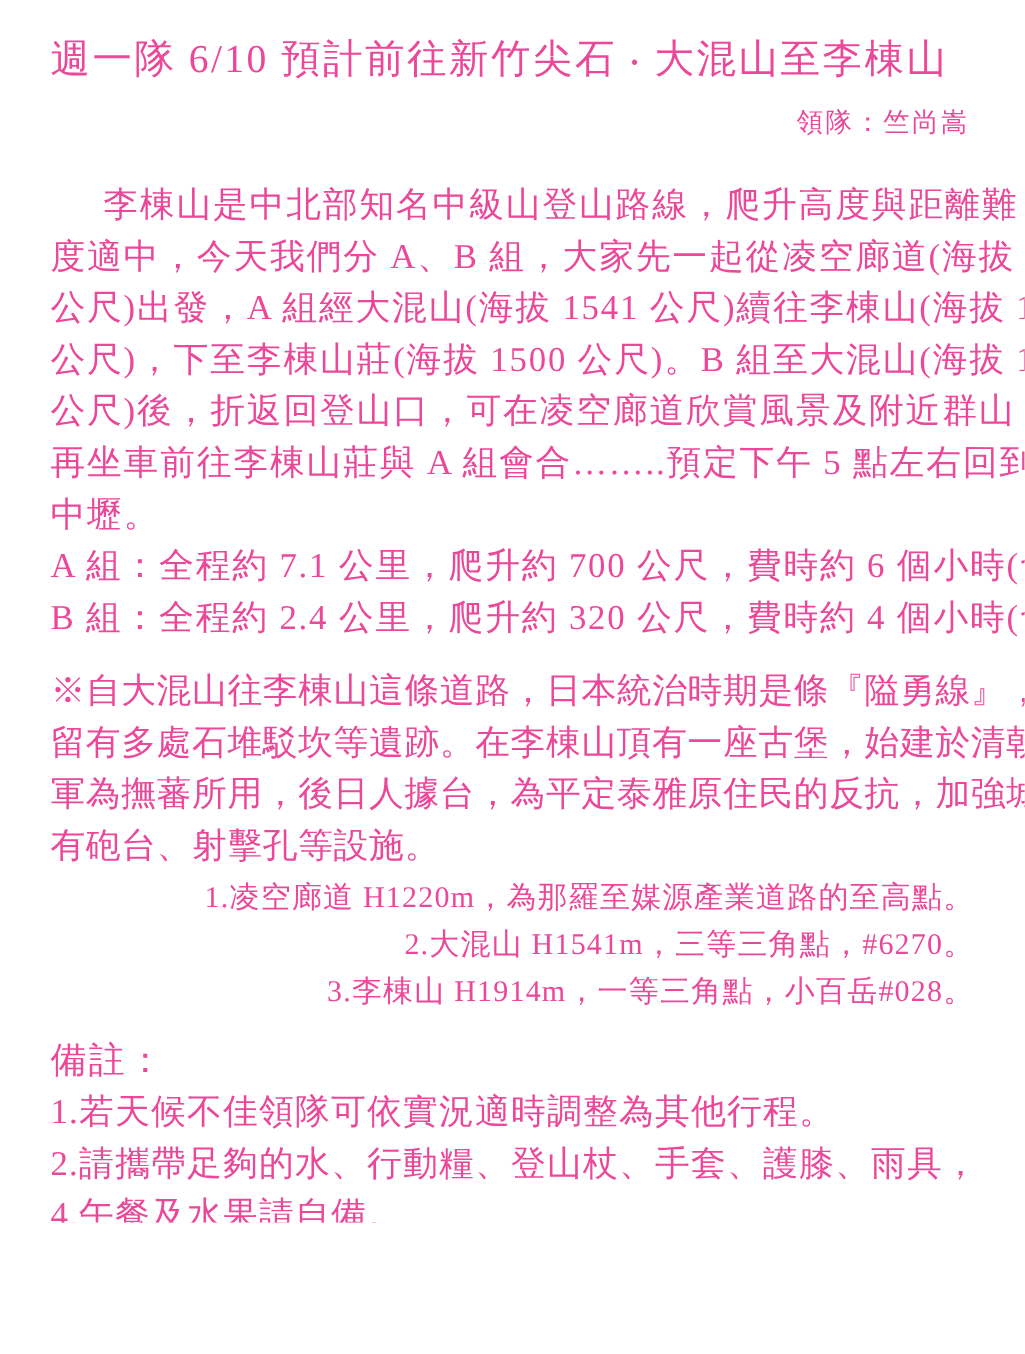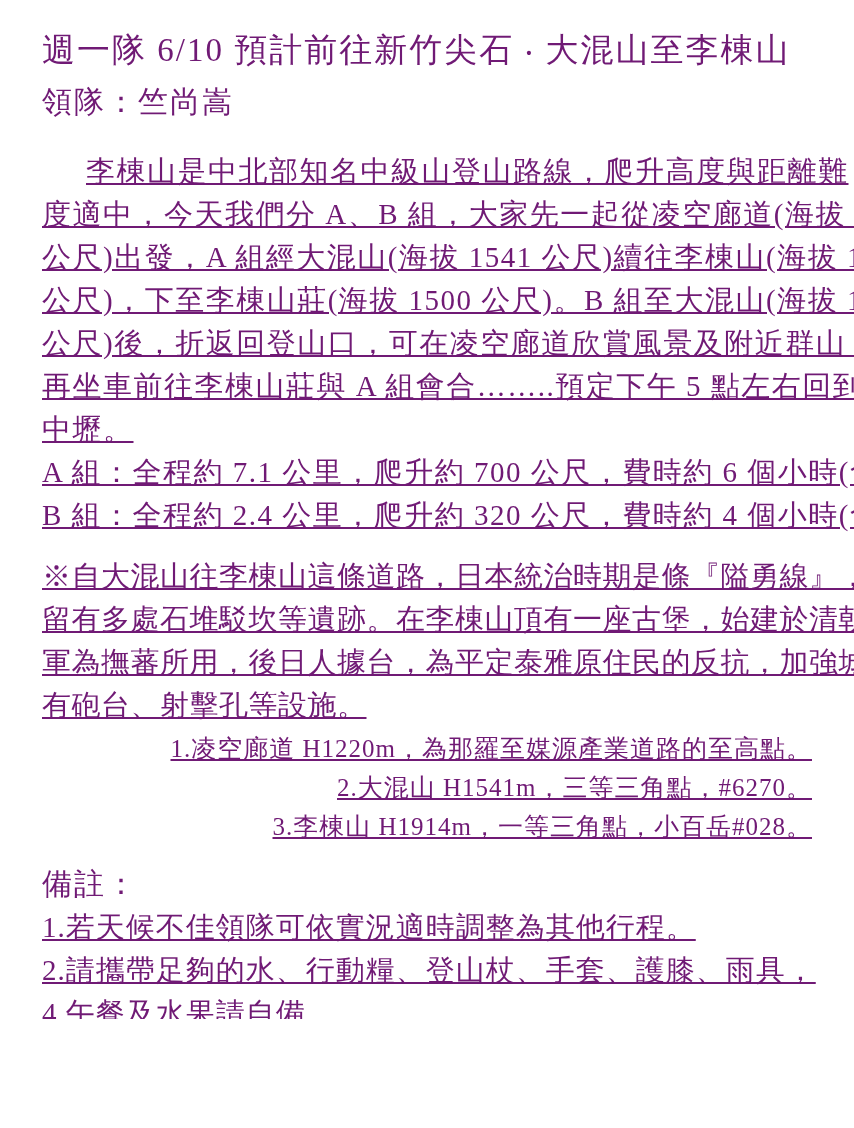--- a/index.html
+++ b/index.html
@@ -6,46 +6,46 @@
     margin: 0;
     padding: 0;
     background: #ffffff;
   }
   .page {
     position: relative;
     width: 854px;
     height: 1019px;
     margin: 0 auto;
     background: #ffffff;
-    color: #701a75;
+    color: #ec4899;
     font-family: "Liberation Serif", "DejaVu Serif", serif;
     box-sizing: border-box;
     padding: 26px 42px 10px 42px;
     overflow: hidden;
   }
   .title {
     font-size: 33px;
     line-height: 48px;
     letter-spacing: 2px;
     white-space: nowrap;
   }
   .leader {
-    font-size: 30px;
+    font-size: 22px;
     line-height: 44px;
+    text-align: right;
     letter-spacing: 2px;
     margin-top: 6px;
     margin-bottom: 26px;
     padding-right: 4px;
   }
   .line {
     font-size: 29px;
     line-height: 43px;
     letter-spacing: 1.5px;
     white-space: nowrap;
-    text-decoration: underline;
   }
   .indent-first {
     padding-left: 44px;
   }
   .history {
     margin-top: 18px;
   }
   .history .line {
     letter-spacing: 0.5px;
   }

